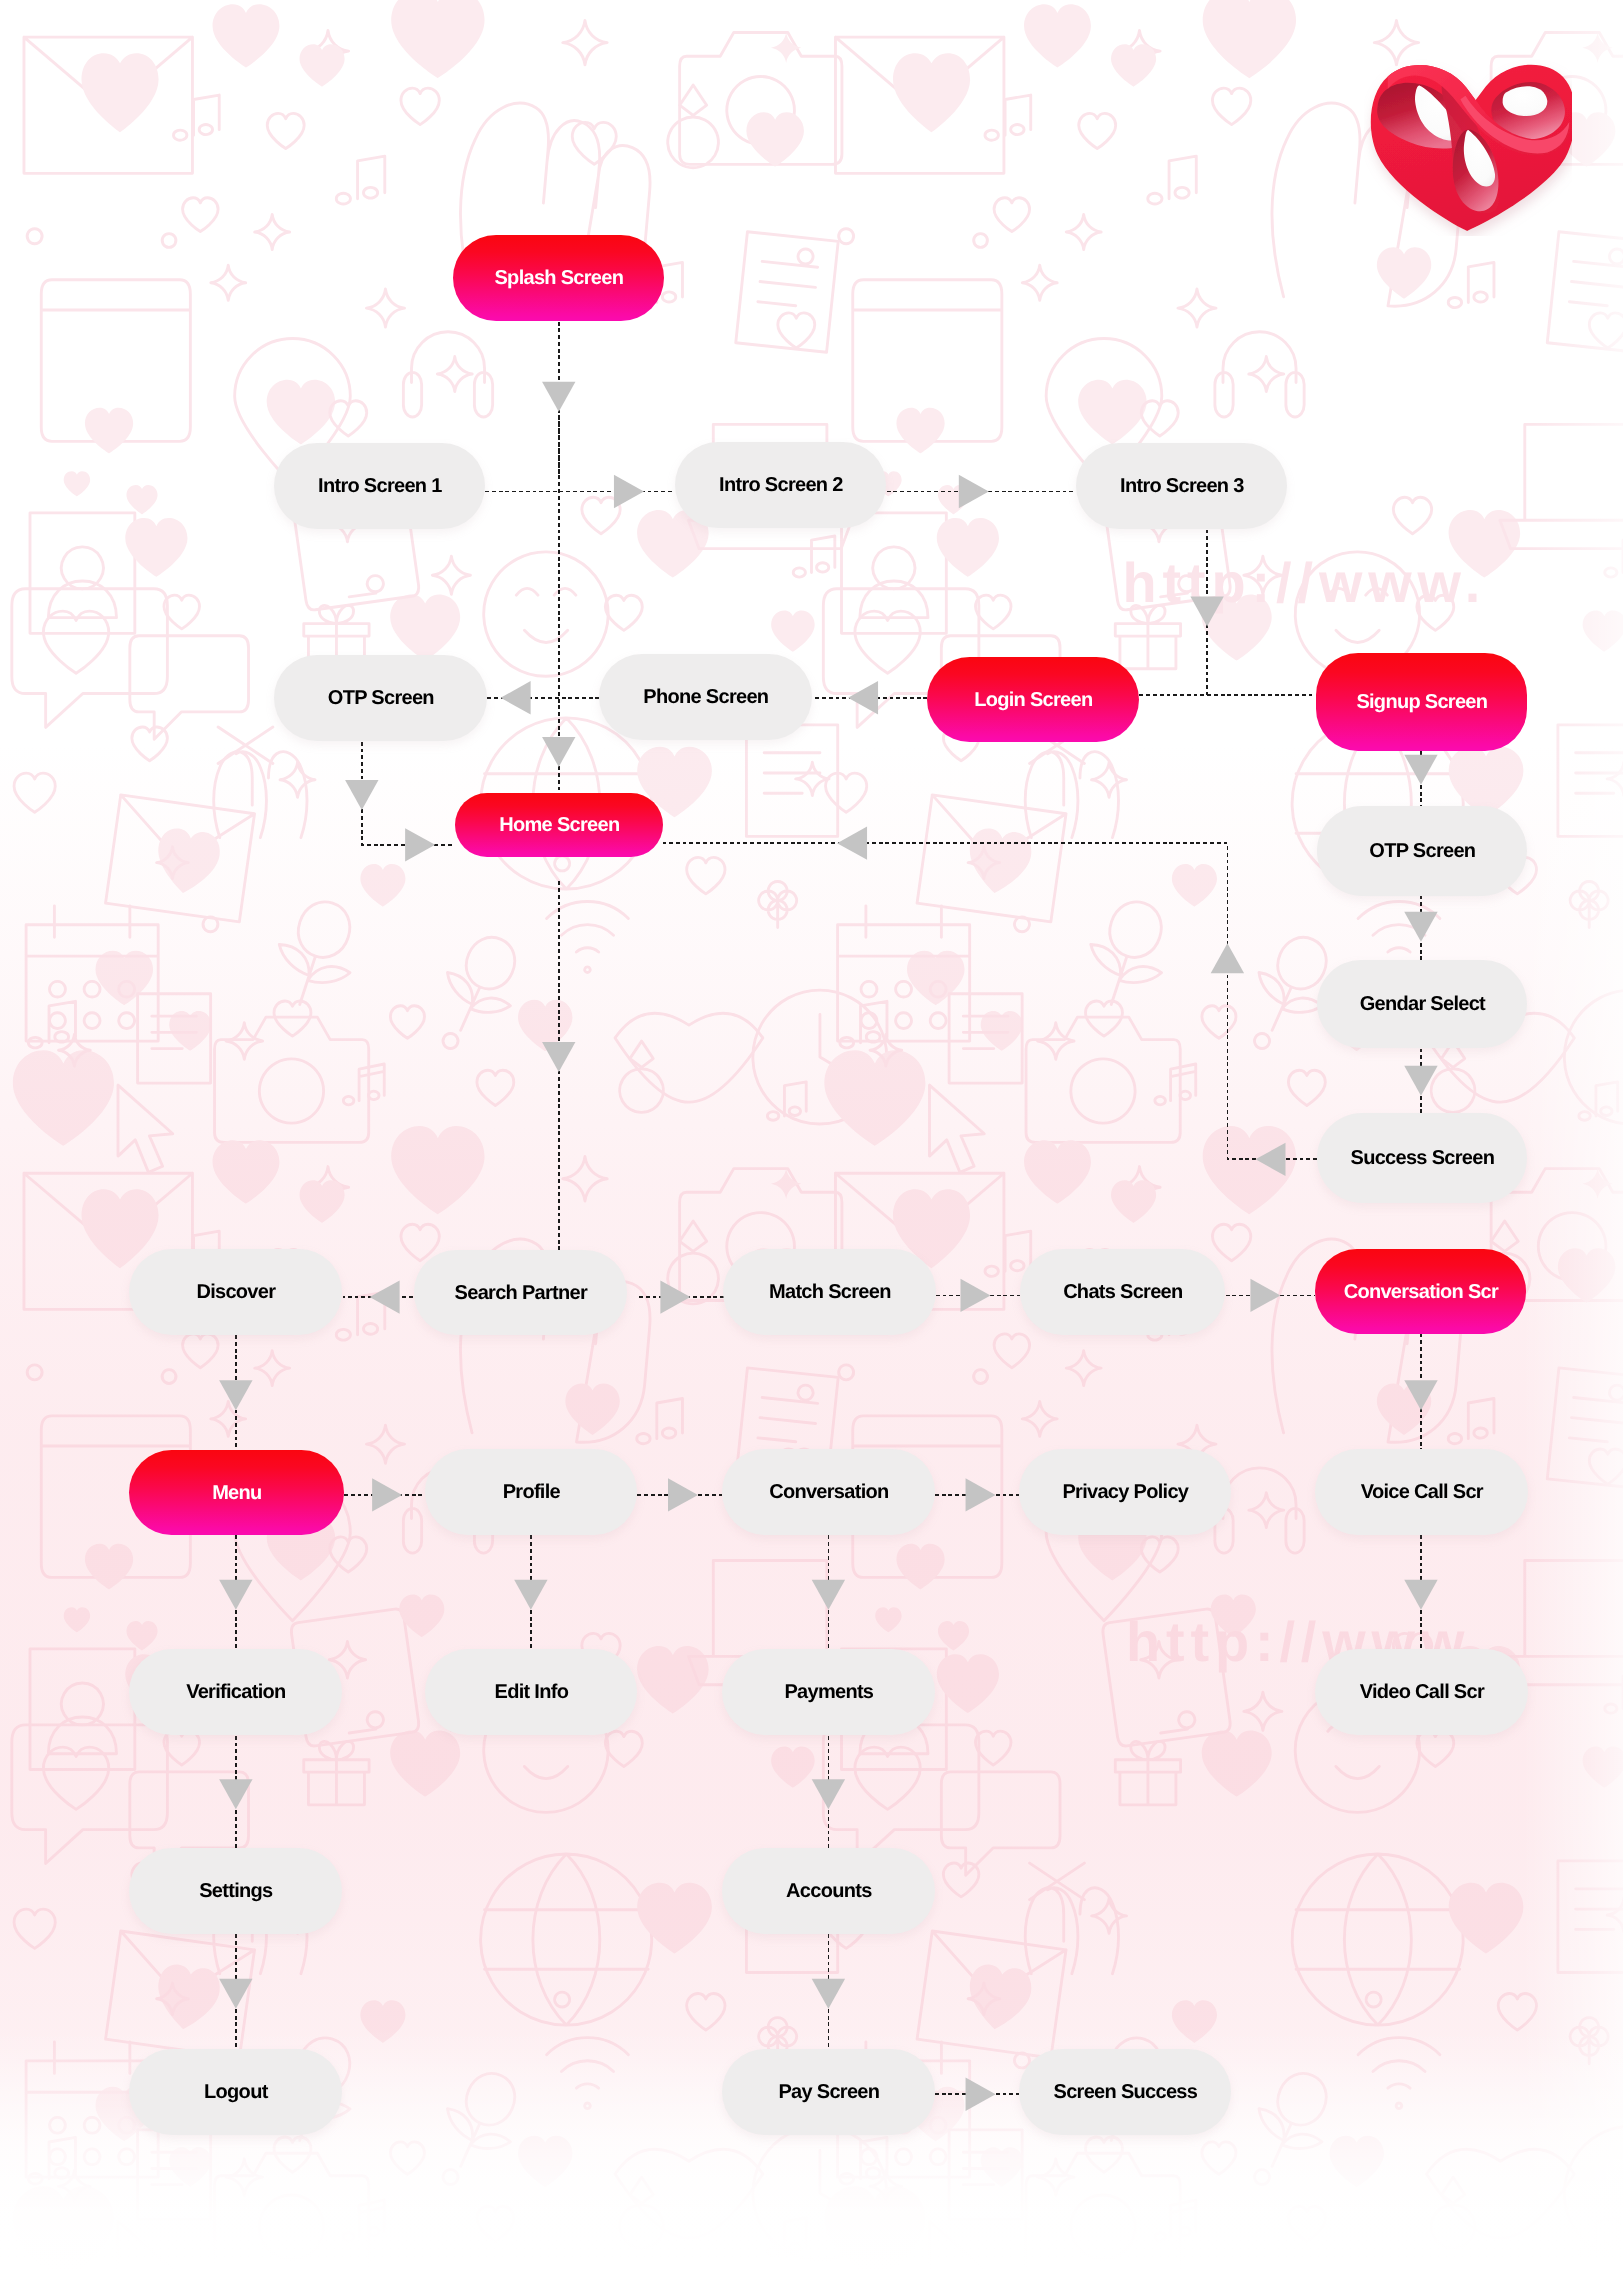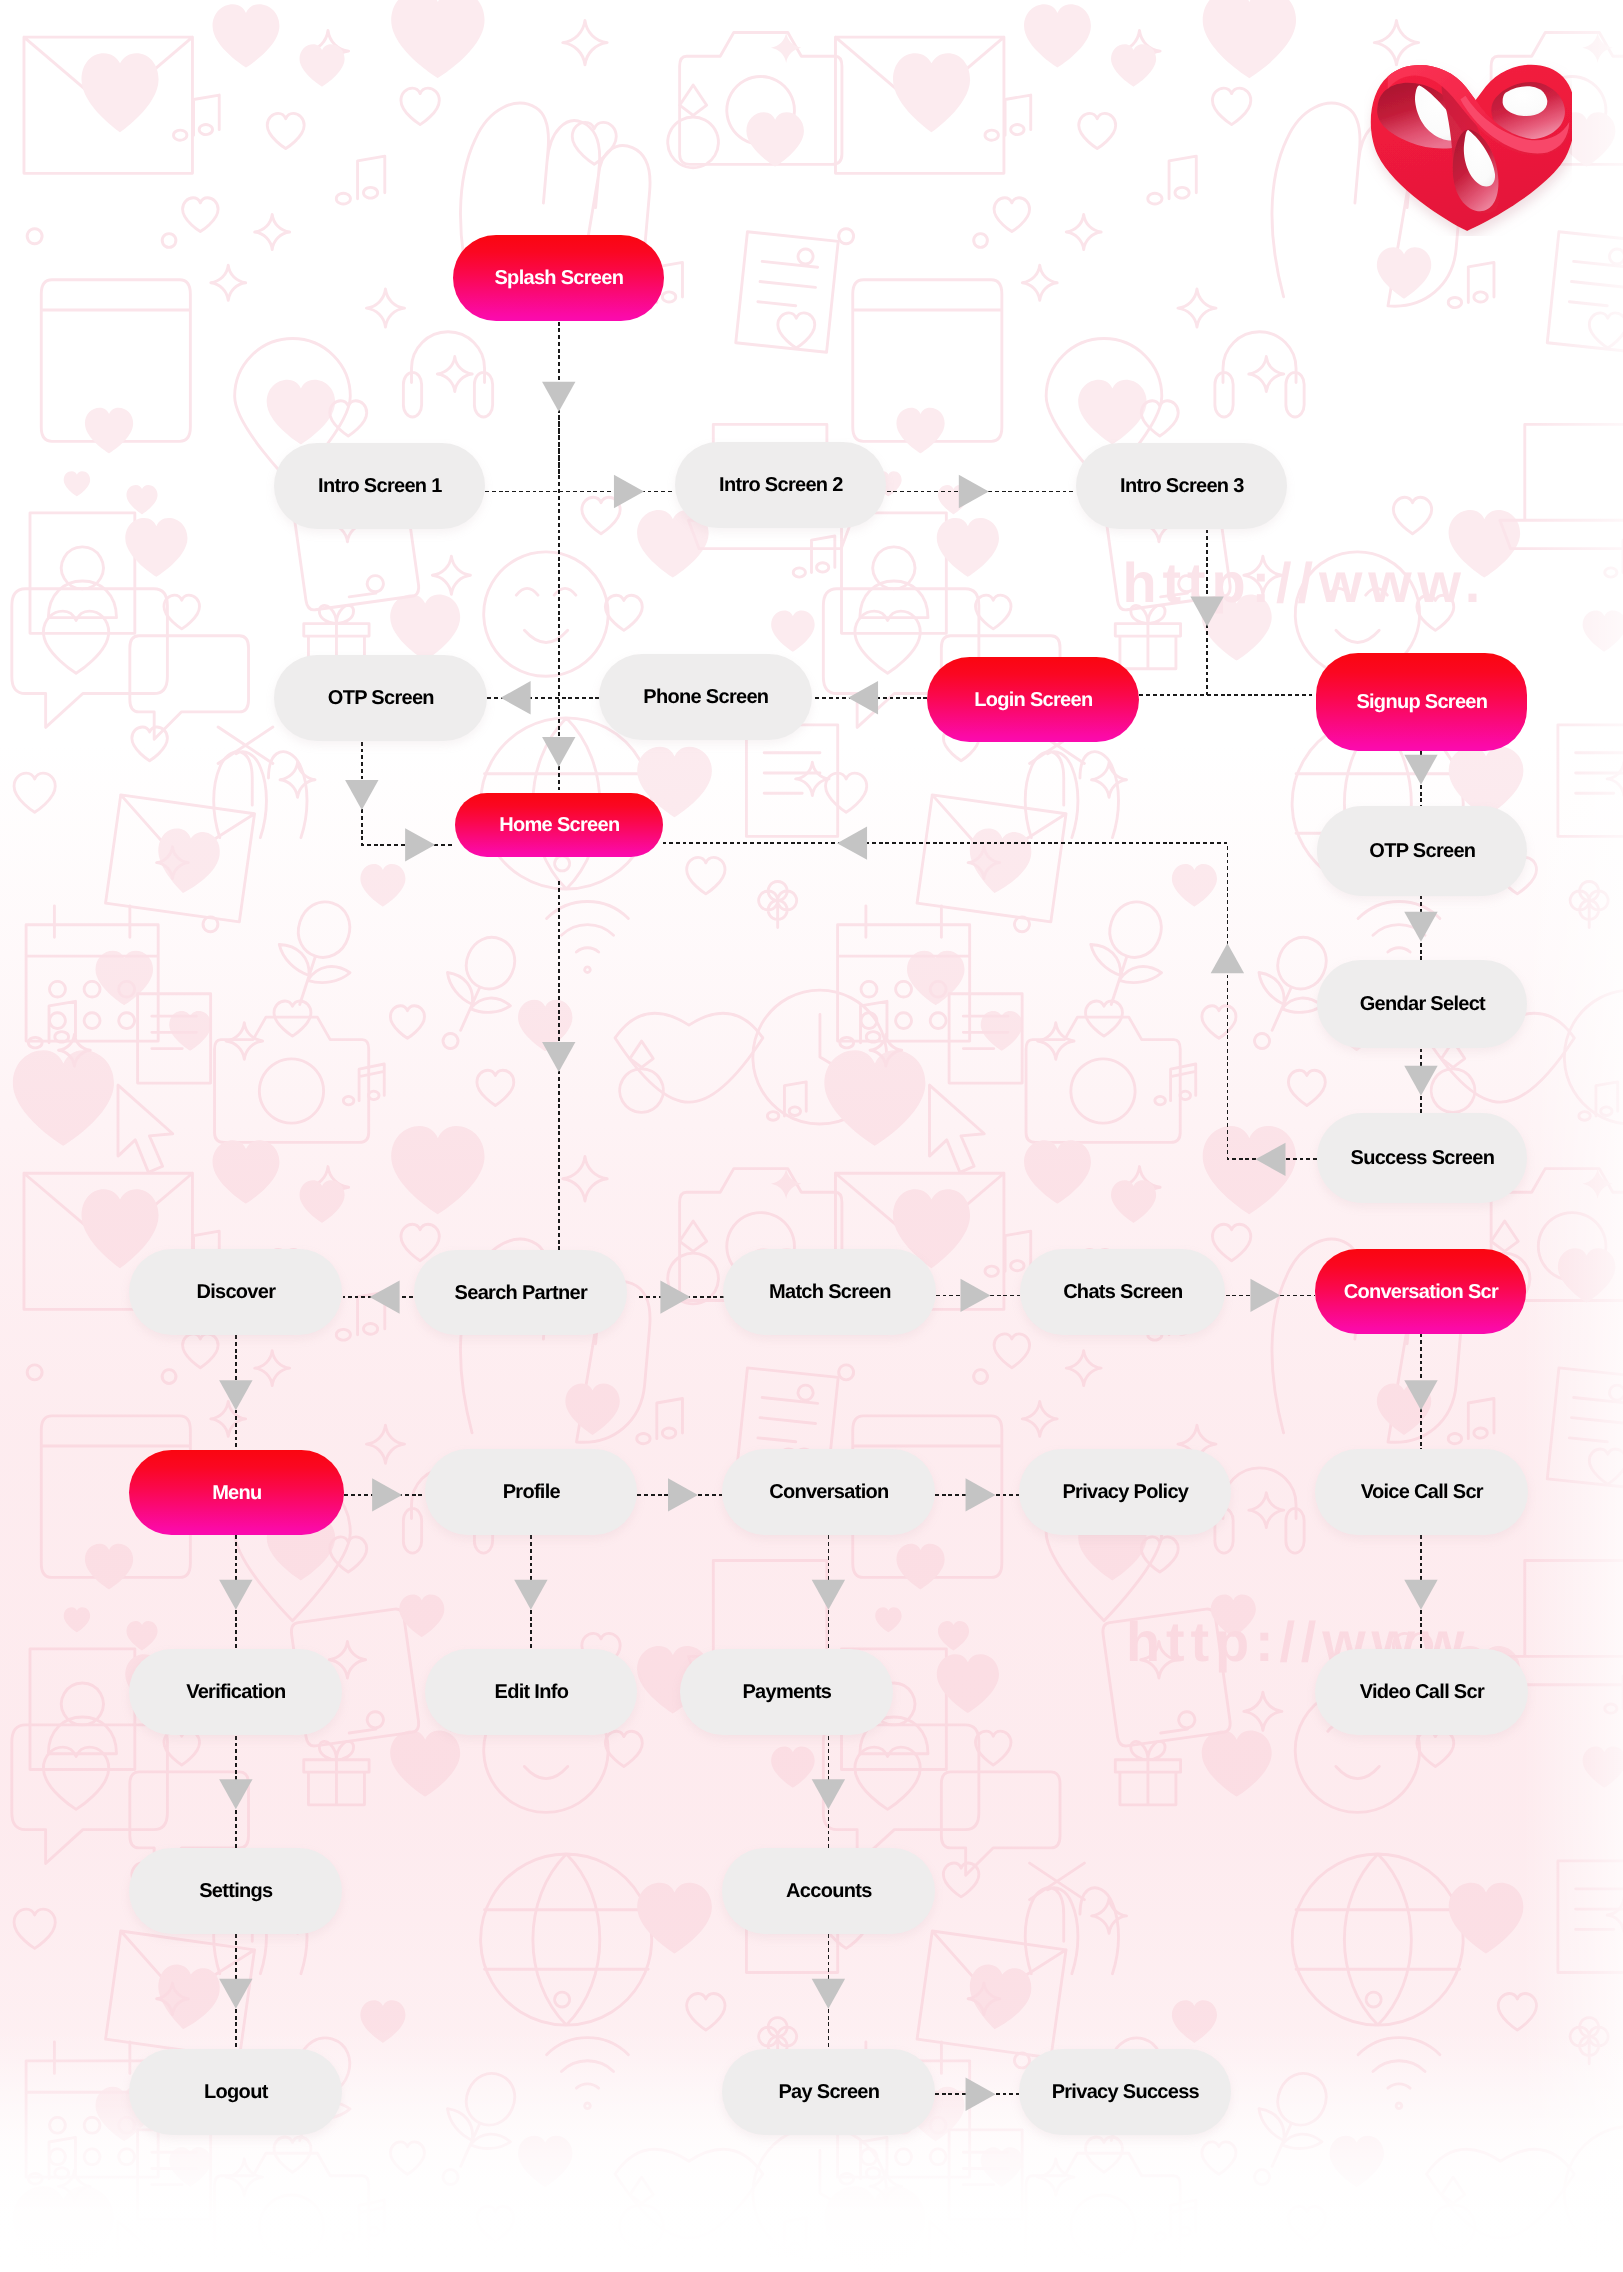--- a/index.html
+++ b/index.html
@@ -349,40 +349,40 @@
       </div>
       <div class="node grey" style="left: 1315px; top: 1449px; width: 213px; height: 86px; border-radius: 43px;">
         <span class="lbl">Voice Call Scr</span>
       </div>
       <div class="node grey" style="left: 129px; top: 1649px; width: 213px; height: 86px; border-radius: 43px;">
         <span class="lbl">Verification</span>
       </div>
       <div class="node grey" style="left: 425px; top: 1649px; width: 212px; height: 86px; border-radius: 43px;">
         <span class="lbl">Edit Info</span>
       </div>
-      <div class="node grey" style="left: 680px; top: 1649px; width: 213px; height: 86px; border-radius: 43px;">
+      <div class="node grey" style="left: 722px; top: 1649px; width: 213px; height: 86px; border-radius: 43px;">
         <span class="lbl">Payments</span>
       </div>
       <div class="node grey" style="left: 1315px; top: 1649px; width: 213px; height: 86px; border-radius: 43px;">
         <span class="lbl">Video Call Scr</span>
       </div>
       <div class="node grey" style="left: 129px; top: 1848px; width: 213px; height: 86px; border-radius: 43px;">
         <span class="lbl">Settings</span>
       </div>
       <div class="node grey" style="left: 722px; top: 1848px; width: 213px; height: 86px; border-radius: 43px;">
         <span class="lbl">Accounts</span>
       </div>
       <div class="node grey" style="left: 129px; top: 2049px; width: 213px; height: 86px; border-radius: 43px; text-align: right;">
         <span class="lbl">Logout</span>
       </div>
       <div class="node grey" style="left: 722px; top: 2049px; width: 213px; height: 86px; border-radius: 43px;">
         <span class="lbl">Pay Screen</span>
       </div>
       <div class="node grey" style="left: 1019px; top: 2049px; width: 212px; height: 86px; border-radius: 43px;">
-        <span class="lbl">Privacy Success</span>
+        <span class="lbl">Screen Success</span>
       </div>
     </div>
   <svg id="logo" width="208" height="179" viewBox="0 0 246 212" style="left:1364px;top:57px;">
     <defs>
       <linearGradient id="lgBody" x1="0" y1="0" x2="0.25" y2="1">
         <stop offset="0" stop-color="#f32140"></stop>
         <stop offset="0.45" stop-color="#ef1a3c"></stop>
         <stop offset="1" stop-color="#e4173a"></stop>
       </linearGradient>
       <linearGradient id="lgTopL" x1="0.1" y1="0" x2="0.75" y2="1">

